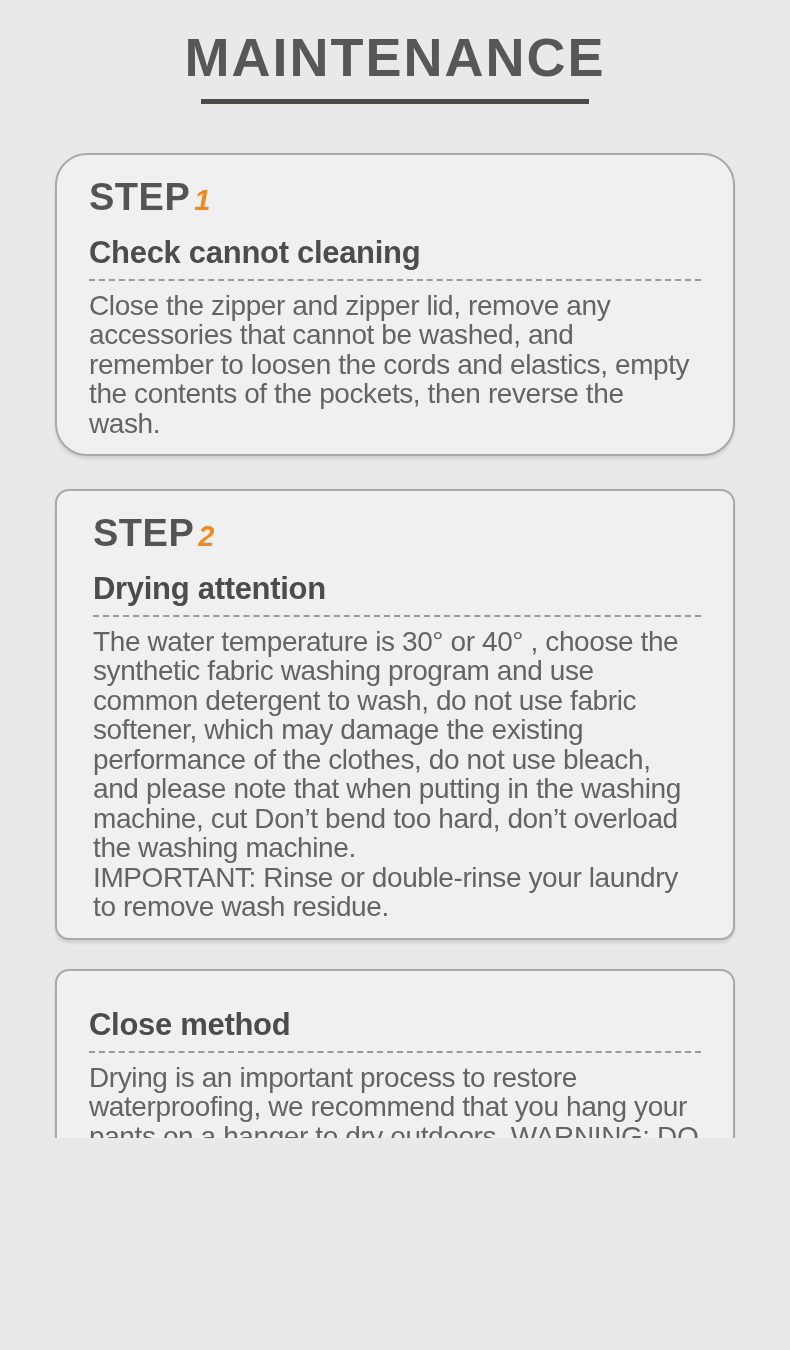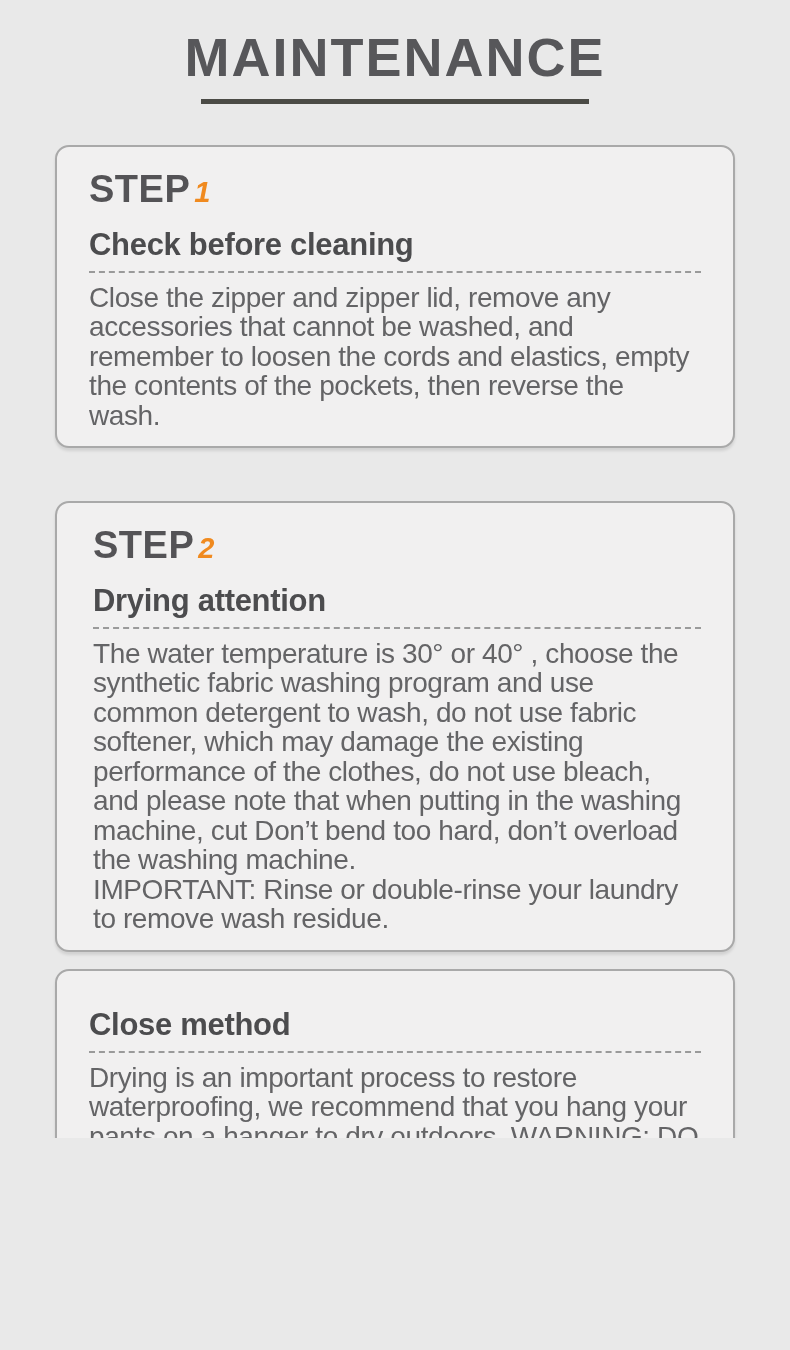--- a/index.html
+++ b/index.html
@@ -37,22 +37,22 @@
     position: absolute;
     left: 55px;
     width: 680px;
     box-sizing: border-box;
     background: #f1f0f0;
     border: 2px solid #a9a9a9;
     border-radius: 14px;
     padding: 20px 32px 16px 32px;
     box-shadow: 0 3px 3px rgba(0,0,0,0.10);
   }
-  .step-card.card-1 { top: 145px; min-height: 259px; }
-  .step-card.card-2 { top: 501px; min-height: 408px; padding-left: 36px; }
+  .step-card.card-1 { top: 153px; min-height: 259px; border-radius: 32px; }
+  .step-card.card-2 { top: 489px; min-height: 408px; padding-left: 36px; }
   .step-card.card-3 { top: 969px; min-height: 360px; }
   .step-line {
     line-height: 44px;
     height: 44px;
   }
   .step-label {
     font-size: 38px;
     font-weight: bold;
     color: #545356;
     letter-spacing: 0.5px;
@@ -94,21 +94,21 @@
 
   <header class="page-header">
     <h1 class="page-title">MAINTENANCE</h1>
     <div class="title-underline"></div>
   </header>
 
   <section class="step-card card-1">
     <div class="step-line">
       <span class="step-label">STEP</span><span class="step-num">1</span>
     </div>
-    <h2 class="step-heading">Check before cleaning</h2>
+    <h2 class="step-heading">Check cannot cleaning</h2>
     <div class="dashed-divider"></div>
     <p class="step-body">Close the zipper and zipper lid, remove any accessories that cannot be washed, and remember to loosen the cords and elastics, empty the contents of the pockets, then reverse the wash.</p>
   </section>
 
   <section class="step-card card-2">
     <div class="step-line">
       <span class="step-label">STEP</span><span class="step-num">2</span>
     </div>
     <h2 class="step-heading">Drying attention</h2>
     <div class="dashed-divider"></div>

